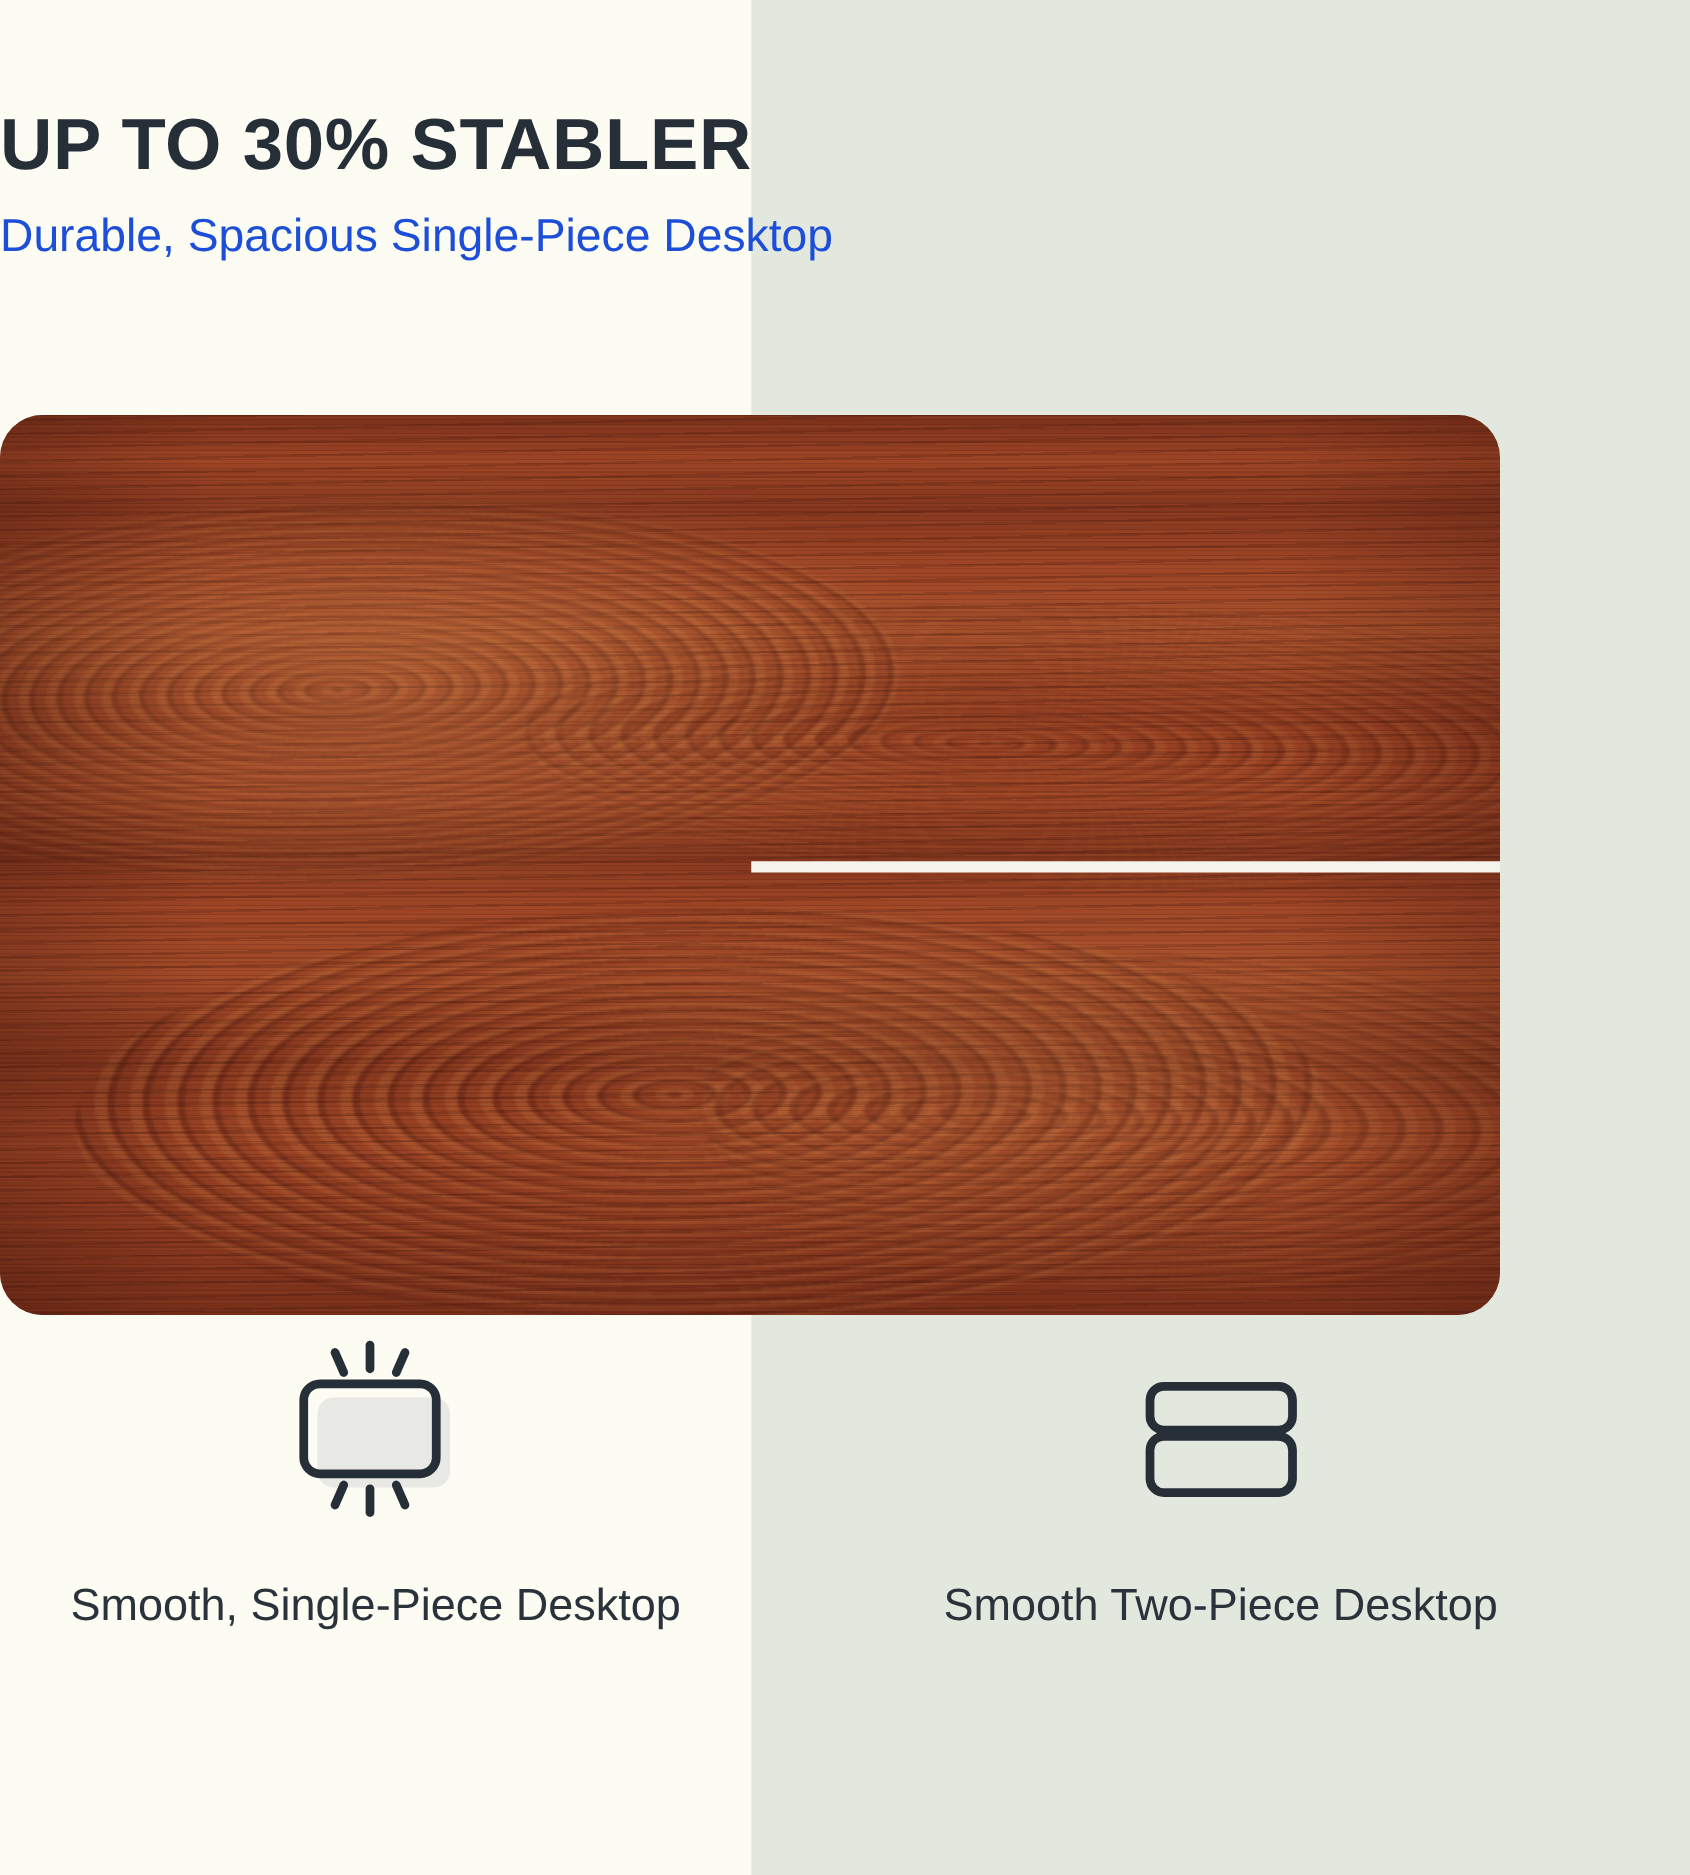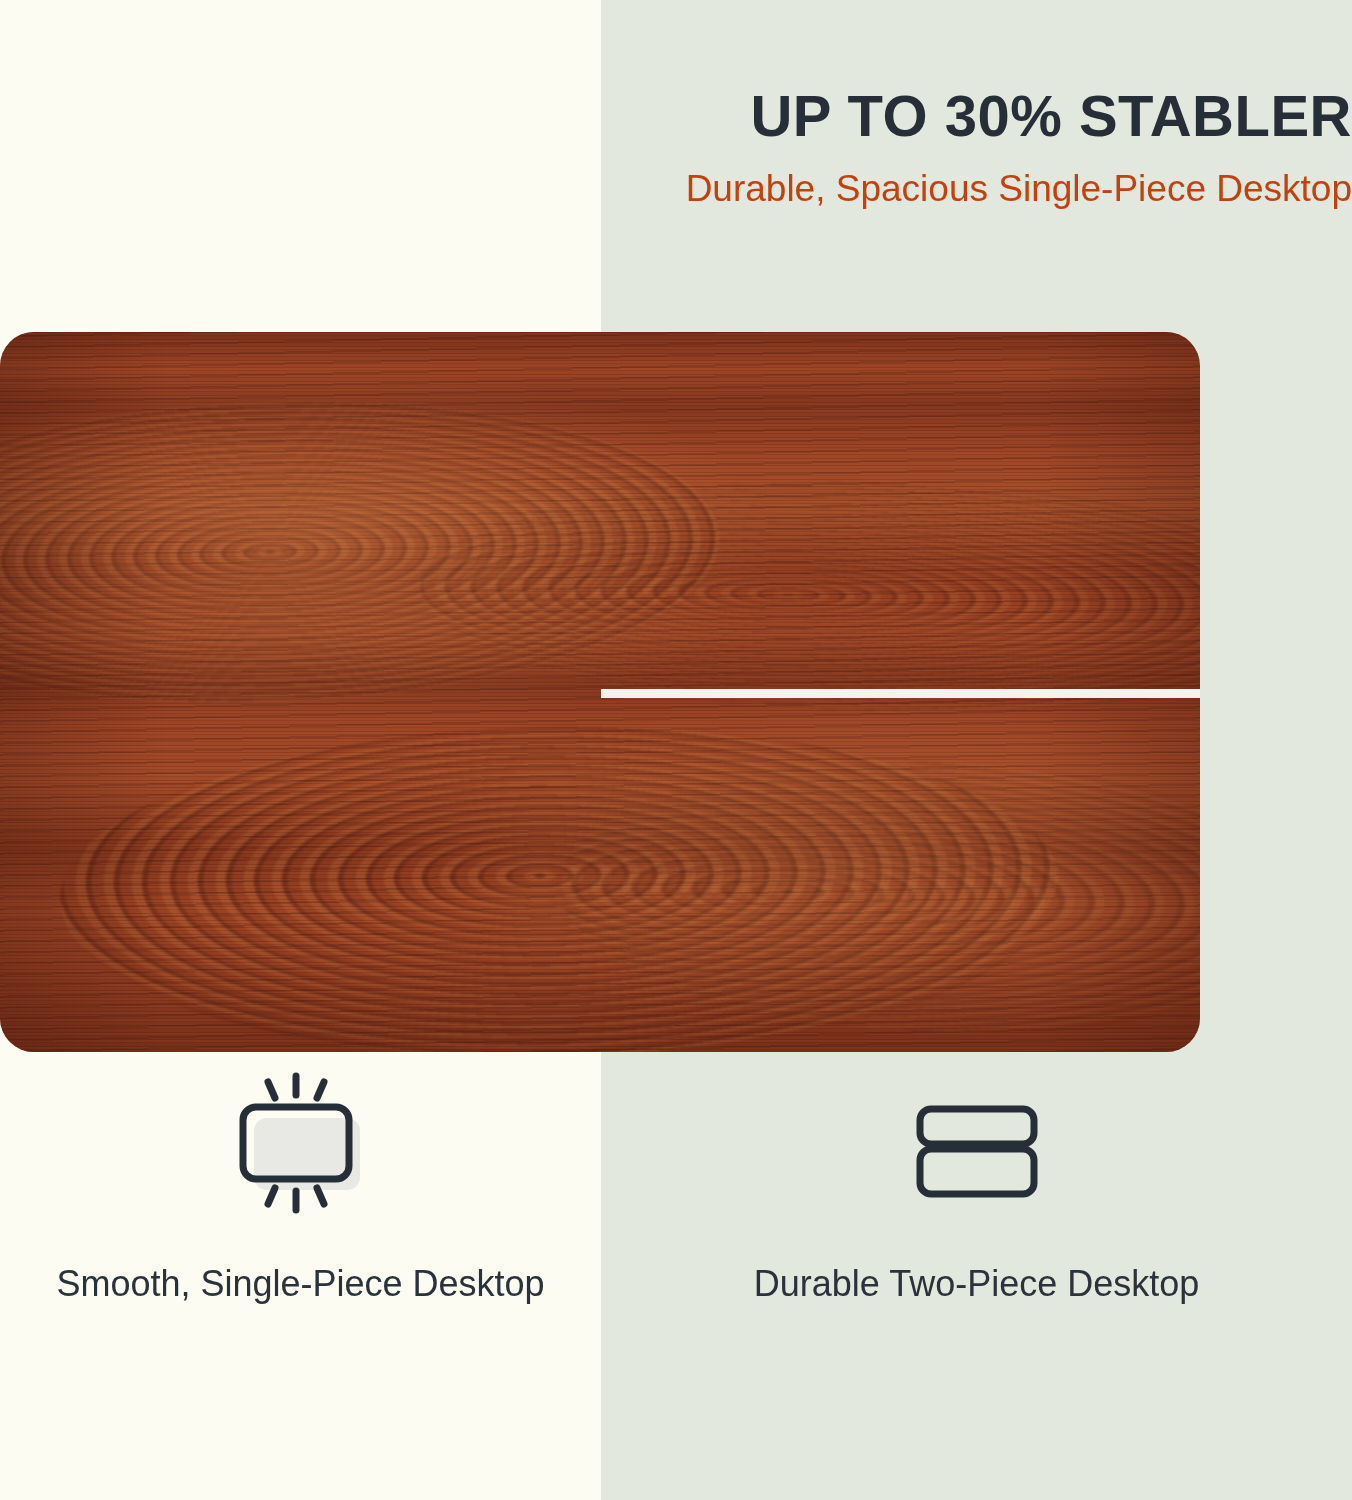--- a/index.html
+++ b/index.html
@@ -32,38 +32,38 @@
     left: 601px; top: 0;
     width: 751px; height: 1500px;
     background: #E3E8DE;
   }
 
   
   .header {
     position: absolute;
     left: 0; top: 0;
     width: 1352px;
-    text-align: right;
+    text-align: left;
     z-index: 5;
   }
   .headline {
     margin: 0;
     padding-top: 86px;
     font-size: 58px;
     font-weight: bold;
     letter-spacing: 0.5px;
     color: #262F38;
     line-height: 1.05;
   }
   .subhead {
     margin: 0;
     padding-top: 20px;
     font-size: 37px;
     font-weight: normal;
-    color: #c2410c;
+    color: #1d4ed8;
     line-height: 1.2;
   }
 
   
   .desk-wrap {
     position: absolute;
     left: 0;
     top: 332px;
     width: 1200px;
     height: 720px;
@@ -312,18 +312,18 @@
 
     <div class="col col-right">
       <div class="icon-slot">
         <svg width="130" height="130" viewBox="0 0 130 130">
 
           <rect x="8" y="26" width="114" height="35" rx="11" fill="none" stroke="#262F38" stroke-width="7"></rect>
 
           <rect x="8" y="66" width="114" height="45" rx="11" fill="none" stroke="#262F38" stroke-width="7"></rect>
         </svg>
       </div>
-      <p class="caption">Durable Two-Piece Desktop</p>
+      <p class="caption">Smooth Two-Piece Desktop</p>
     </div>
 
   </div>
 
 </div>
 
 </body></html>

